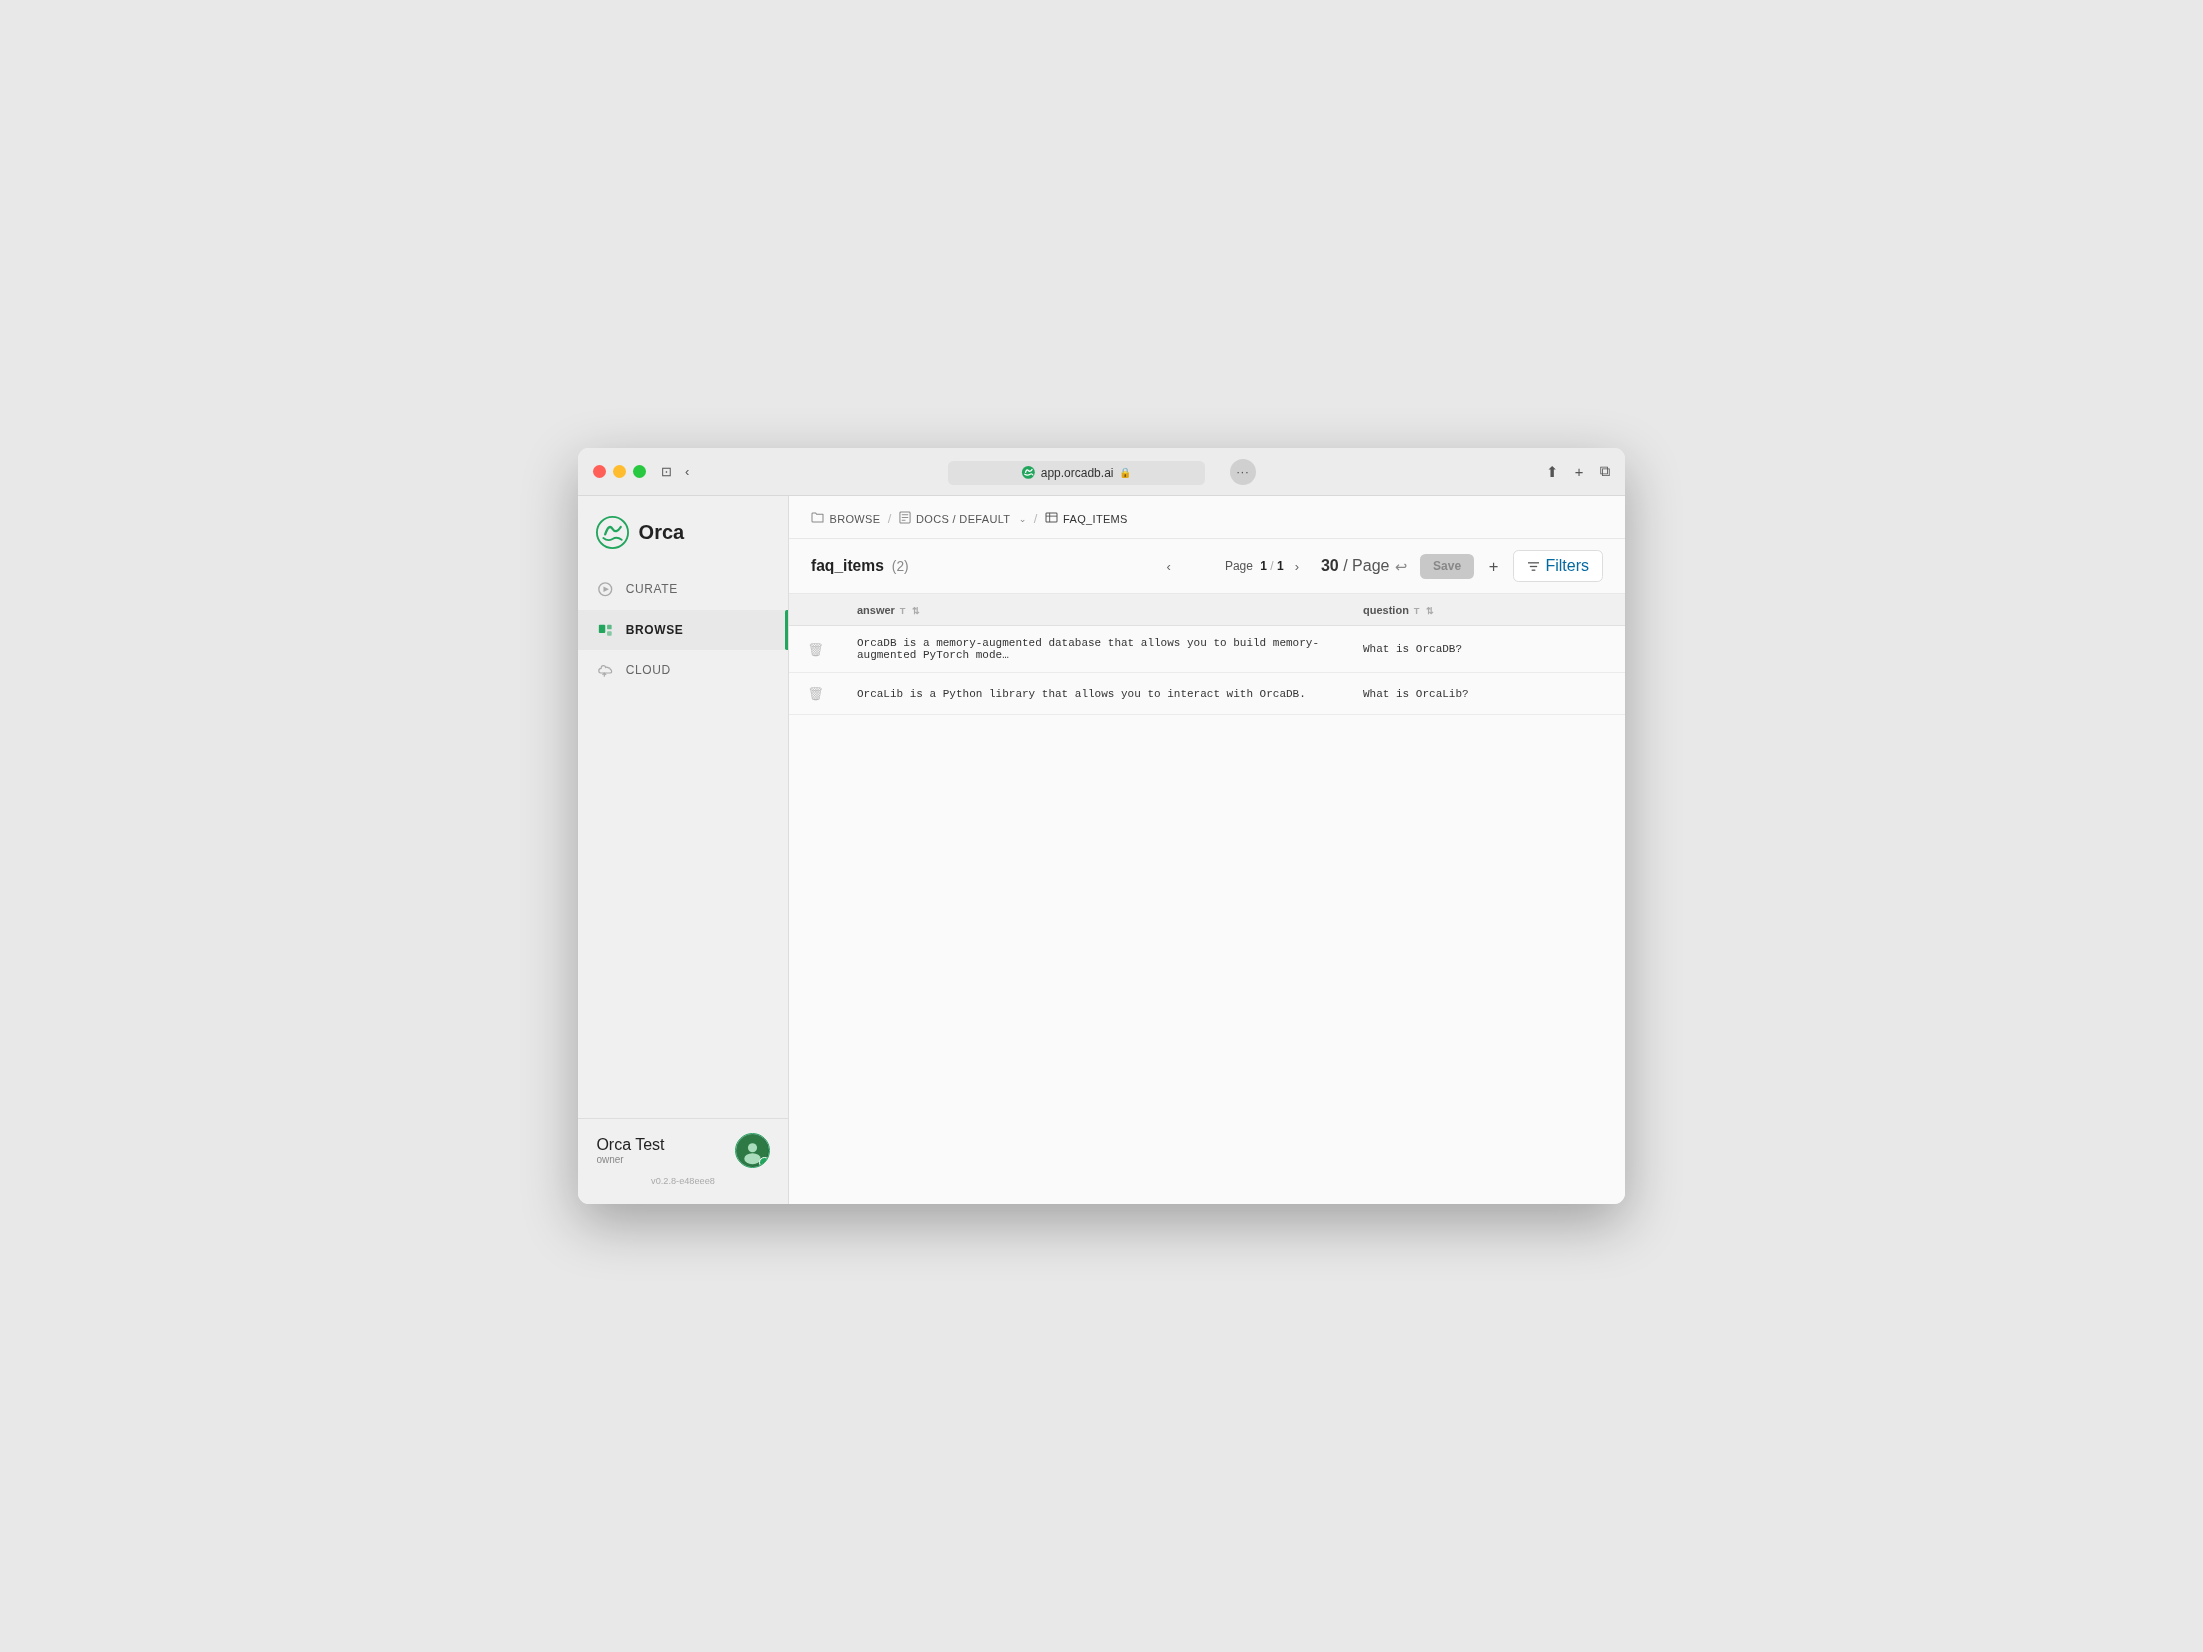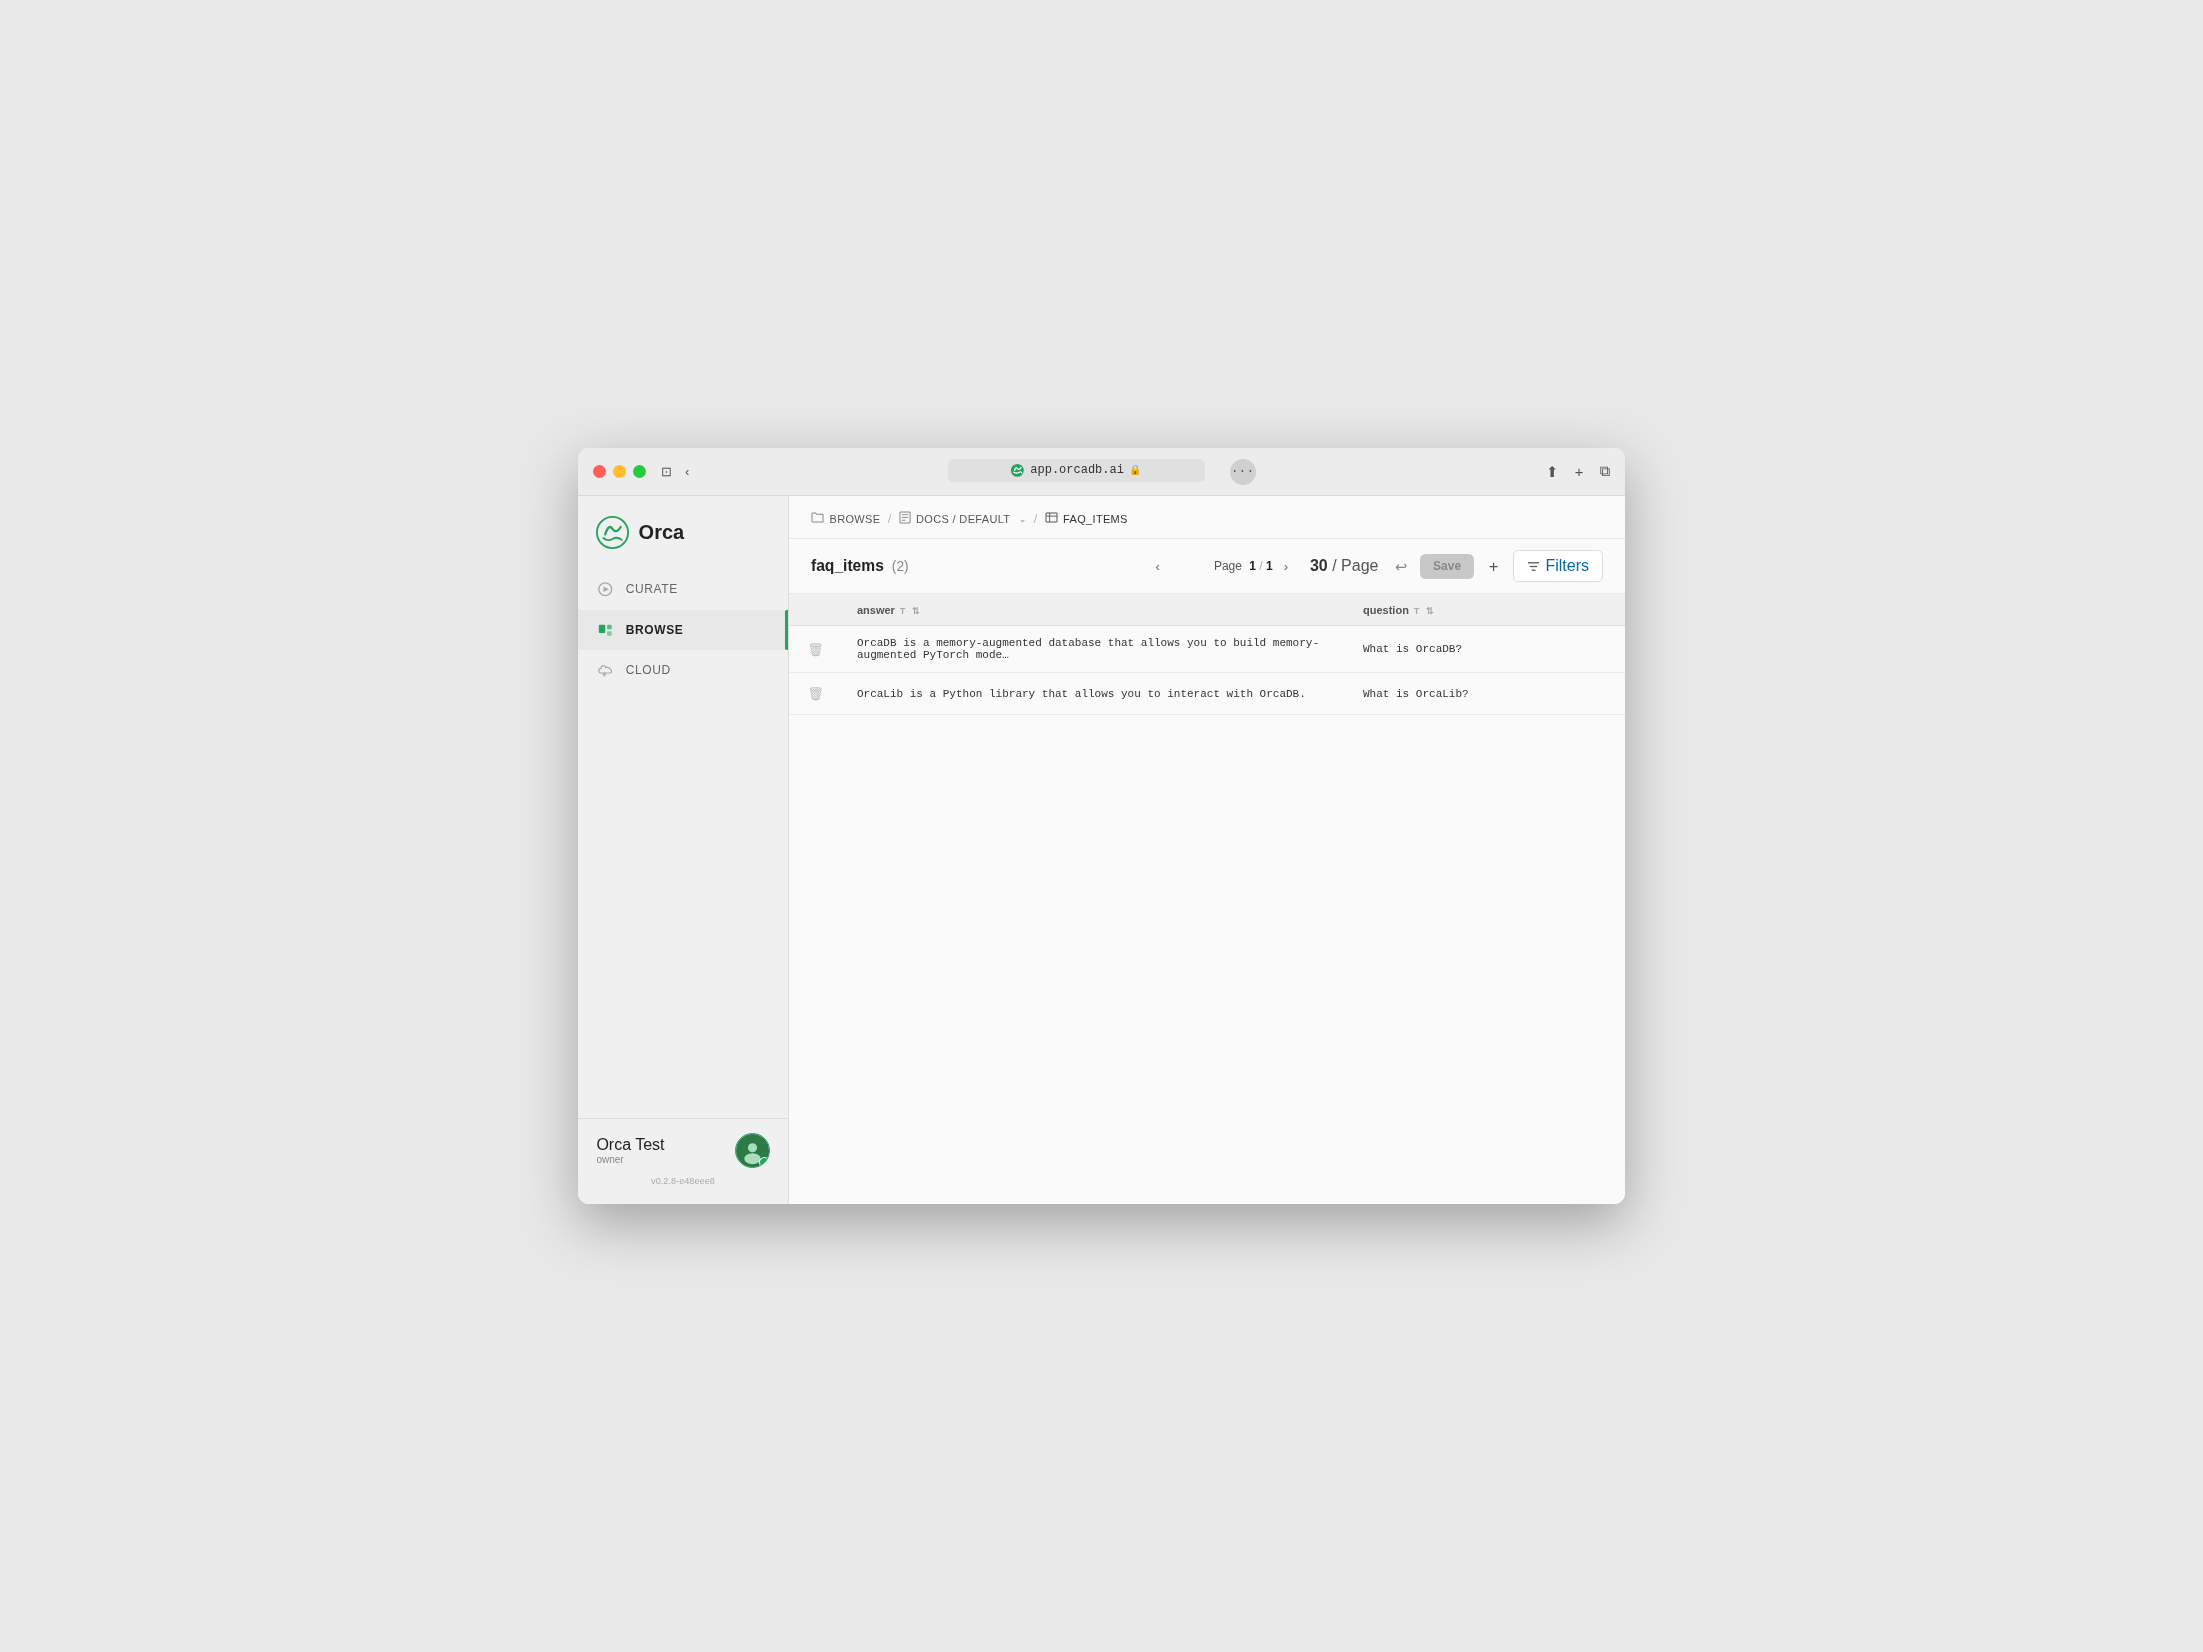--- a/index.html
+++ b/index.html
@@ -40,23 +40,22 @@
       border-radius: 50%;
     }
     .tl-close { background: #ff5f57; }
     .tl-min { background: #febc2e; }
     .tl-max { background: #28c840; }
     .titlebar-center {
       position: absolute;
       left: 50%;
       transform: translateX(-50%);
       display: flex;
-      align-items: flex-start;
+      align-items: flex-end;
       gap: 25px;
-      font-family: Liberation Mono, monospace;
     }
     .url-bar {
       background: #e0e0e0;
       border-radius: 5.5px;
       padding: 4.6px 13px;
       display: flex;
       align-items: center;
       gap: 5.5px;
       min-width: 257px;
       justify-content: center;
@@ -282,21 +281,21 @@
       font-size: 13px;
     }
     .breadcrumb-item.current .breadcrumb-text {
       color: #333;
     }
     
     .toolbar {
       display: flex;
       align-items: center;
       padding: 11px 22px;
-      gap: 11px;
+      gap: 0;
       border-bottom: 0.9px solid #e8e8e8;
       background: #fafafa;
     }
     .table-title {
       font-size: 15.6px;
       font-weight: 600;
       color: #222;
       margin-right: 7.3px;
     }
     .toolbar-spacer { flex: 1; }

